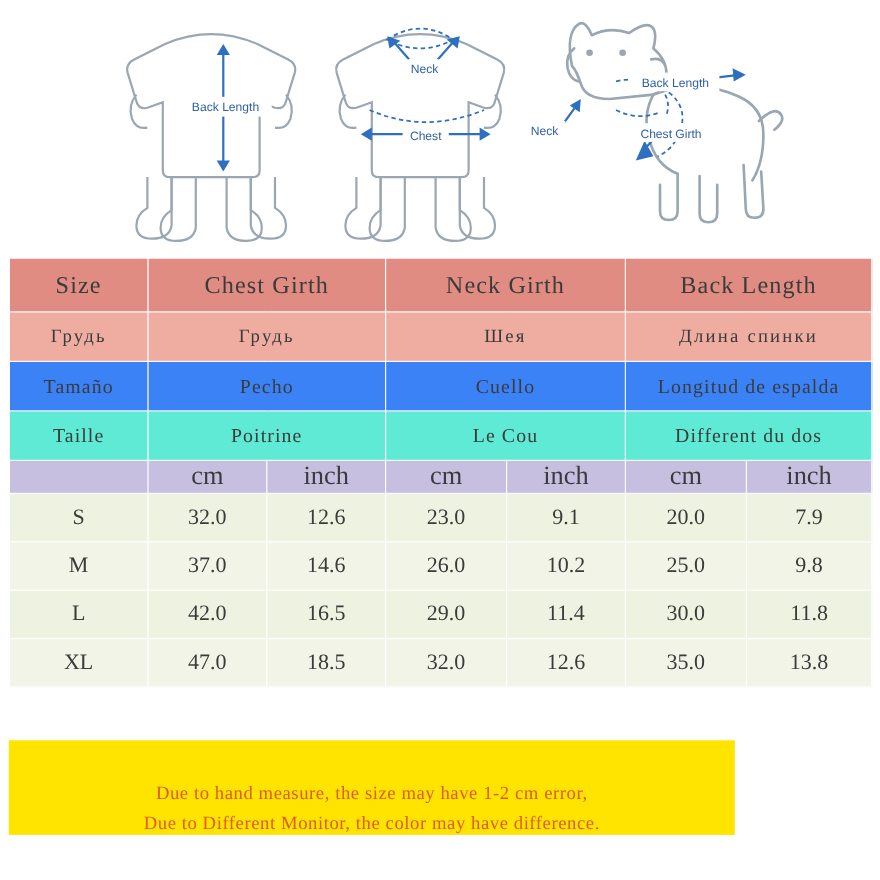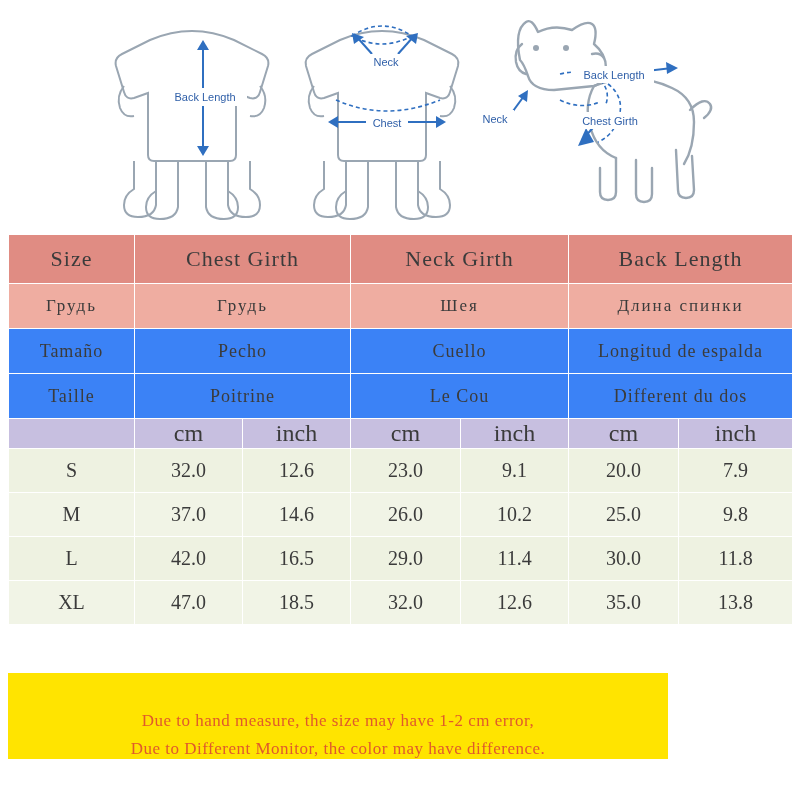--- a/index.html
+++ b/index.html
@@ -41,21 +41,21 @@
     text-align: center;
     vertical-align: middle;
     color: #3b3b3b;
     font-family: "Liberation Serif", serif;
   }
 
   
   .row-en td { height: 49px; font-size: 22px; background: #e08c83; color: #ffffff; letter-spacing: 1px; }
   .row-ru td { height: 45px; font-size: 17px; background: #efada1; color: #f7f7f7; letter-spacing: 2px; }
   .row-es td { height: 45px; font-size: 18px; background: #3b82f6; color: #5a5048; letter-spacing: 1px; }
-  .row-fr td { height: 45px; font-size: 18px; background: #3b82f6; color: #55483c; letter-spacing: 1px; }
+  .row-fr td { height: 45px; font-size: 18px; background: #5eead4; color: #55483c; letter-spacing: 1px; }
 
   
   .row-units td { height: 28px; font-size: 24px; background: #c7bfe0; color: #4a4458; }
   .row-units td.empty { background: #c7bfe0; }
 
   
   .row-data td { height: 44px; font-size: 20px; background: #eef2e1; color: #3f3f3f; }
   .row-data td.sizecell { background: #eef2e1; }
   .row-data.alt td { background: #f1f4e6; }
 

